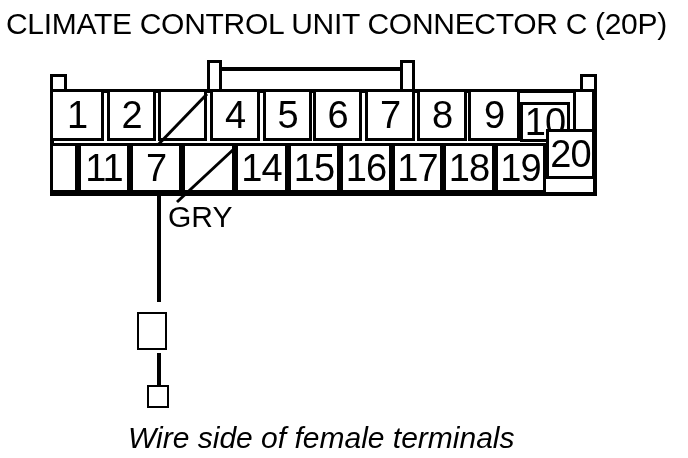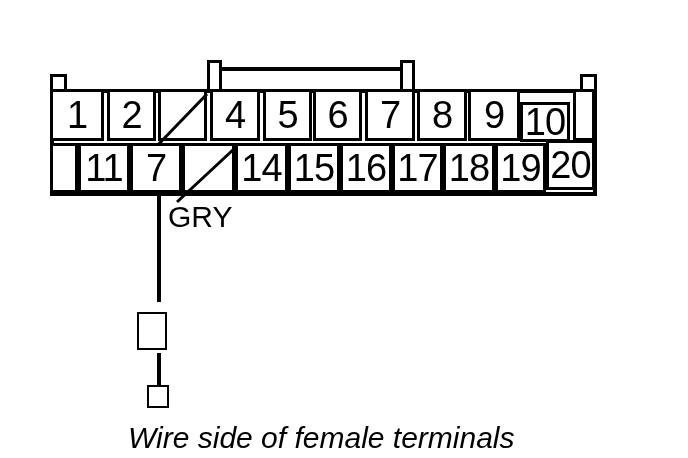--- a/index.html
+++ b/index.html
@@ -104,20 +104,21 @@
     line-height: 1.1;
     white-space: nowrap;
     font-style: italic;
   }
 </style>
 </head>
 <body>
 
 <div class="stage">
 
+  <div class="abs title">CLIMATE CONTROL UNIT CONNECTOR C (20P)</div>
 
   <div class="abs latch-bar"></div>
   <div class="abs post post-left"></div>
   <div class="abs post post-right"></div>
   <div class="abs tab tab-left"></div>
   <div class="abs tab tab-right"></div>
 
   <div class="abs body-outline"></div>
 
   <div class="abs pin-row">
@@ -179,21 +180,21 @@
       </div>
       <div class="cell" style="left: 392px; top: 143px; width: 51px; height: 50px;">
         <span class="pin-label">17</span>
       </div>
       <div class="cell" style="left: 443px; top: 143px; width: 52px; height: 50px; align-items: center;">
         <span class="pin-label">18</span>
       </div>
       <div class="cell" style="left: 495px; top: 143px; width: 51px; height: 50px;">
         <span class="pin-label">19</span>
       </div>
-      <div class="cell" style="left: 546px; top: 140px; width: 49px; height: 50px; text-align: right;">
+      <div class="cell" style="left: 546px; top: 129px; width: 49px; height: 50px; text-align: right;">
         <span class="pin-label">20</span>
       </div>
     </div>
 
   <div class="abs wire-seg wire-upper"></div>
   <div class="abs terminal terminal-large"></div>
   <div class="abs terminal terminal-small"></div>
   <div class="abs wire-seg wire-lower"></div>
 
   <div class="abs wire-color">GRY</div>

